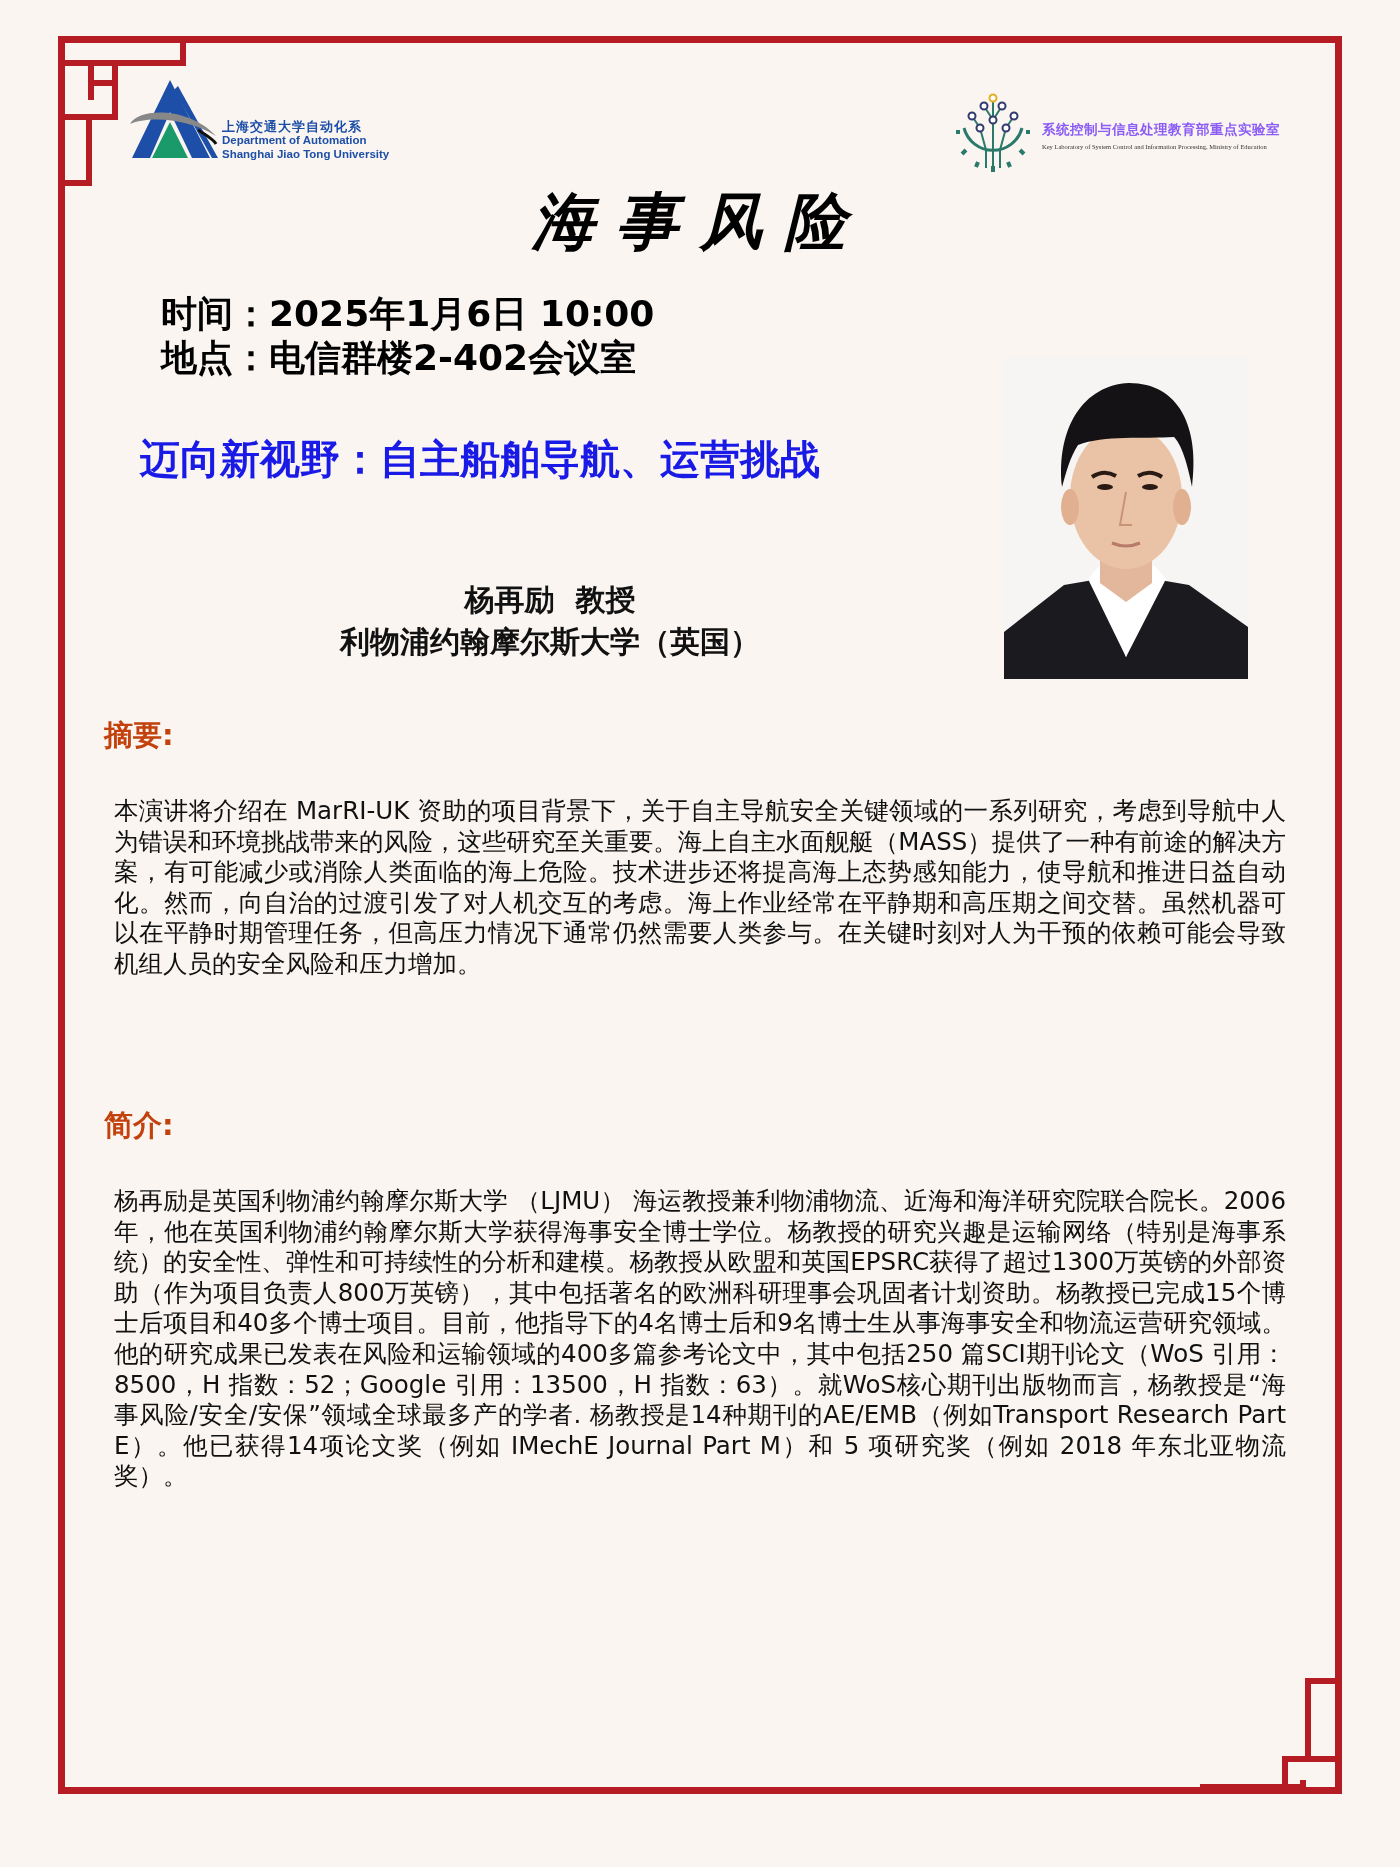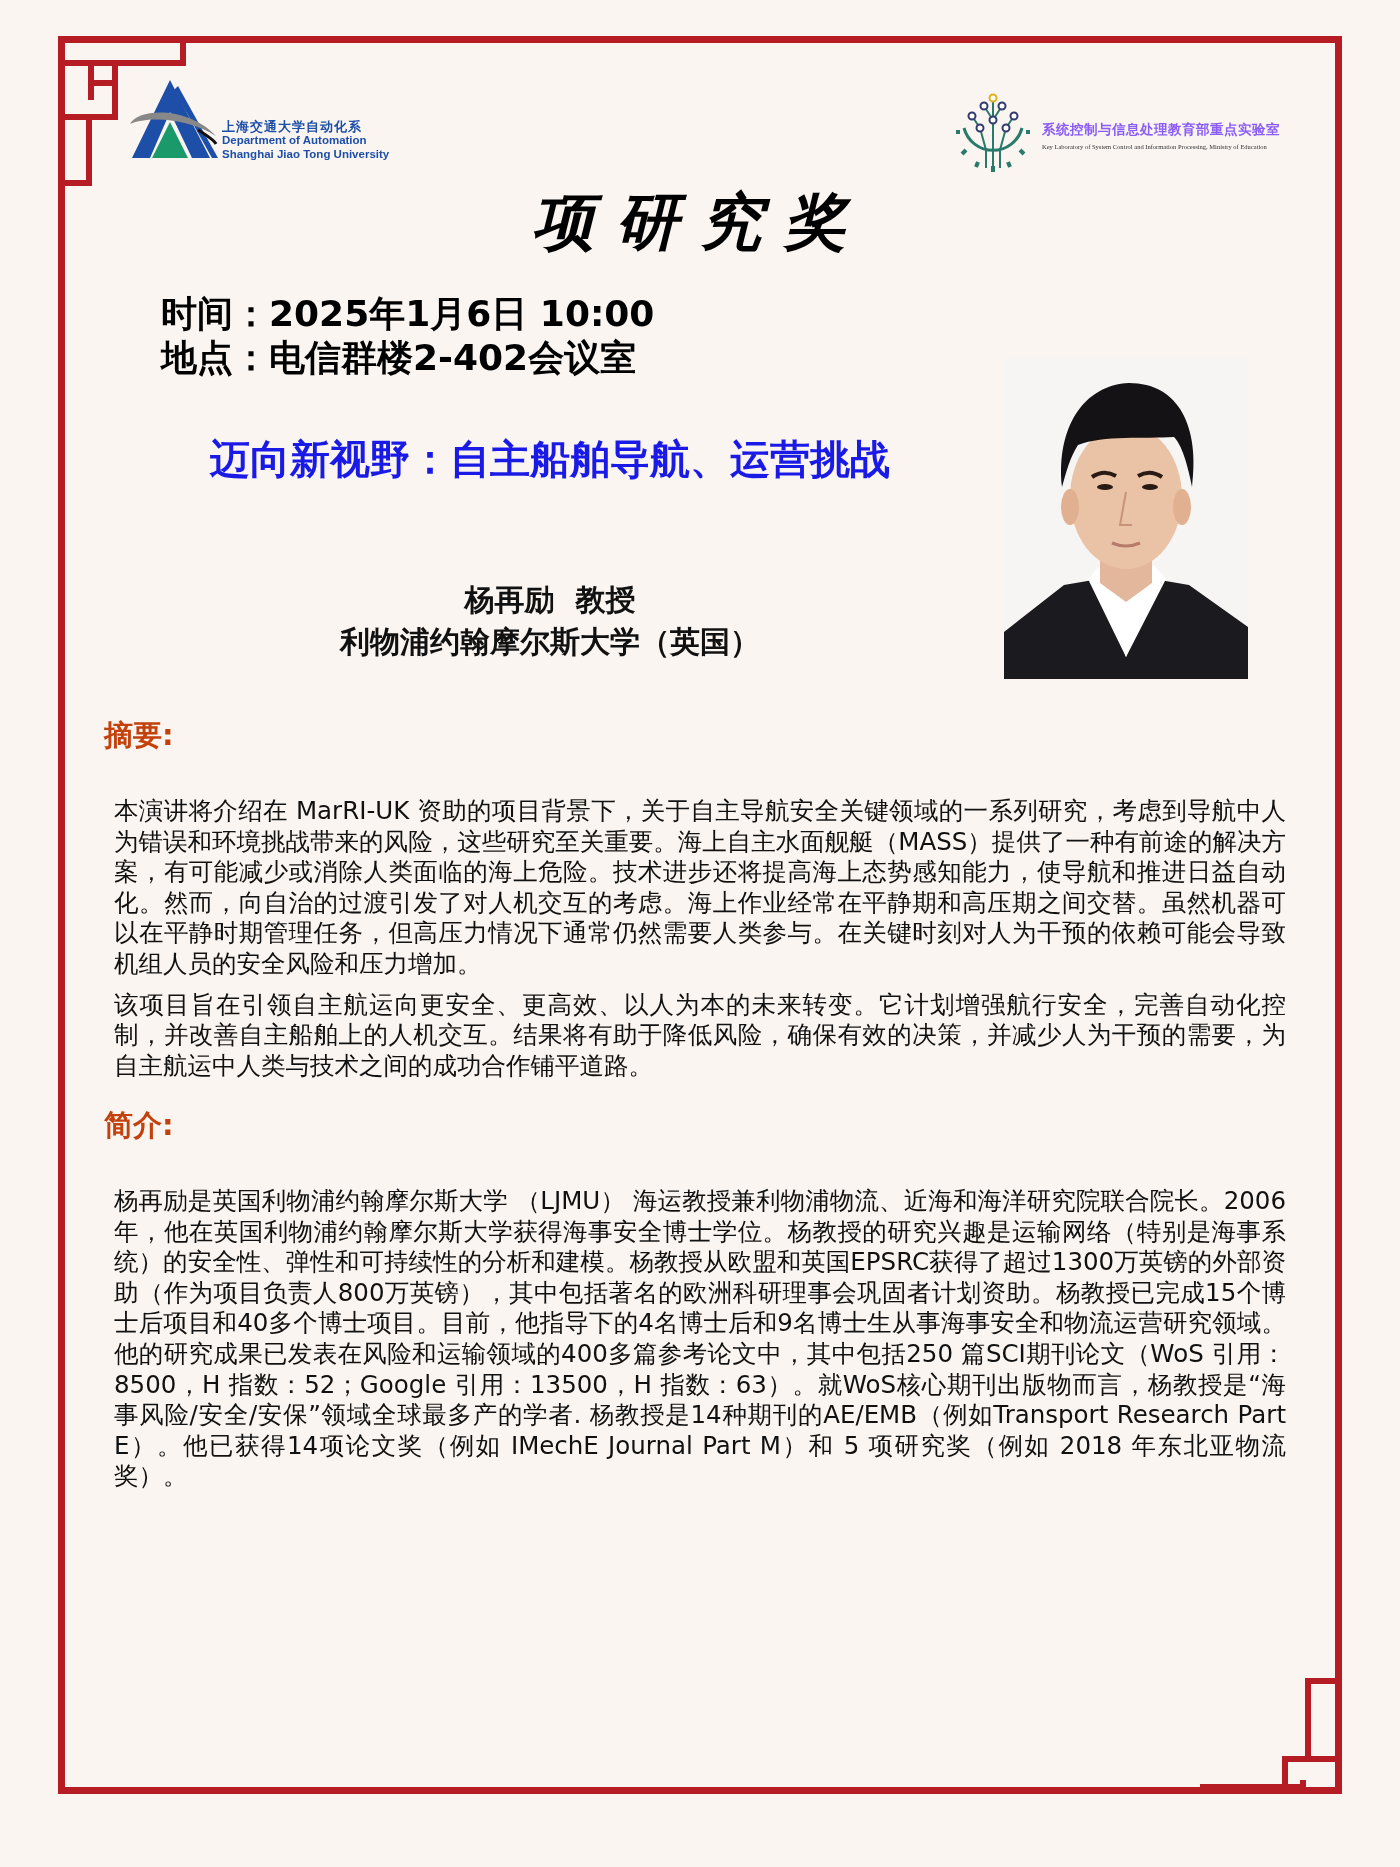--- a/index.html
+++ b/index.html
@@ -17,21 +17,21 @@
   .logo-right { position: absolute; left: 950px; top: 88px; width: 370px; height: 90px; }
   .logo-right .lab-cn { position: absolute; left: 92px; top: 33px; font-size: 13.5px; font-weight: bold; color: #8b5cf6; white-space: nowrap; letter-spacing: 0.5px; }
   .logo-right .lab-en { position: absolute; left: 92px; top: 55px; font-size: 6.5px; color: #333; white-space: nowrap; font-family: "Liberation Serif", serif; }
   .main-title {
     position: absolute; left: 0; width: 1400px; top: 180px; text-align: center;
     font-family: "DejaVu Serif", "Liberation Serif", serif;
     font-size: 62px; font-weight: bold; letter-spacing: 22px; font-style: italic; color: #000;
   }
   .info { position: absolute; left: 154px; font-size: 36px; font-weight: bold; white-space: nowrap; color: #000; margin-left: 7px; }
   .talk-title {
-    position: absolute; left: 140px; width: 820px; top: 432px; text-align: center;
+    position: absolute; left: 140px; width: 820px; top: 432px; text-align: left;
     color: #1a1ae6; font-size: 40px; font-weight: bold; line-height: 55px;
   }
   .speaker { position: absolute; left: 140px; width: 820px; text-align: center; font-size: 30px; font-weight: bold; color: #111; }
   .portrait { position: absolute; left: 1004px; top: 357px; width: 244px; height: 322px; overflow: hidden; background: #f7f6f4; }
   .section-head { position: absolute; left: 104px; font-size: 29px; font-weight: bold; color: #c2410c; }
   .para {
     position: absolute; left: 104px; width: 1192px; font-size: 24.5px; line-height: 30.6px;
     color: #111; text-align: justify;
   }
   .para p { margin: 10px; }
@@ -87,21 +87,21 @@
     <circle cx="22" cy="28" r="3.5" fill="#fff" stroke="#333a6e" stroke-width="2"></circle>
     <circle cx="64" cy="28" r="3.5" fill="#fff" stroke="#333a6e" stroke-width="2"></circle>
     <circle cx="43" cy="32" r="3.5" fill="#fff" stroke="#333a6e" stroke-width="2"></circle>
     <circle cx="30" cy="40" r="3.5" fill="#fff" stroke="#333a6e" stroke-width="2"></circle>
     <circle cx="56" cy="40" r="3.5" fill="#fff" stroke="#333a6e" stroke-width="2"></circle>
   </svg>
   <div class="lab-cn">系统控制与信息处理教育部重点实验室</div>
   <div class="lab-en">Key Laboratory of System Control and Information Processing, Ministry of Education</div>
 </div>
 
-<div class="main-title">项研究奖</div>
+<div class="main-title">海事风险</div>
 
 <div class="info" style="top:290px;">
   <span>时间：</span><span>2025年1月6日 10:00</span>
 </div>
 <div class="info" style="top:334px;">
   <span>地点：</span><span>电信群楼2-402会议室</span>
 </div>
 
 <div class="talk-title">
   <div>迈向新视野：自主船舶导航、运营挑战</div>
@@ -132,19 +132,18 @@
     <ellipse cx="101" cy="130" rx="8" ry="3" fill="#2a1a14"></ellipse>
     <ellipse cx="146" cy="130" rx="8" ry="3" fill="#2a1a14"></ellipse>
     <path d="M122,135 L116,168 L128,168" stroke="#c89478" stroke-width="2" fill="none"></path>
     <path d="M108,186 Q122,192 136,186" stroke="#b87a6a" stroke-width="3" fill="none"></path>
   </svg>
 </div>
 
 <div class="section-head" style="top:716px;">摘要:</div>
 <div class="para" style="top:786px;">
   <p>本演讲将介绍在 MarRI-UK 资助的项目背景下，关于自主导航安全关键领域的一系列研究，考虑到导航中人为错误和环境挑战带来的风险，这些研究至关重要。海上自主水面舰艇（MASS）提供了一种有前途的解决方案，有可能减少或消除人类面临的海上危险。技术进步还将提高海上态势感知能力，使导航和推进日益自动化。然而，向自治的过渡引发了对人机交互的考虑。海上作业经常在平静期和高压期之间交替。虽然机器可以在平静时期管理任务，但高压力情况下通常仍然需要人类参与。在关键时刻对人为干预的依赖可能会导致机组人员的安全风险和压力增加。</p>
-  <p>该项目旨在引领自主航运向更安全、更高效、以人为本的未来转变。它计划增强航行安全，完善自动化控制，并改善自主船舶上的人机交互。结果将有助于降低风险，确保有效的决策，并减少人为干预的需要，为自主航运中人类与技术之间的成功合作铺平道路。</p>
 </div>
 
 <div class="section-head" style="top:1106px;">简介:</div>
 <div class="para" style="top:1176px;">
   <p>杨再励是英国利物浦约翰摩尔斯大学 （LJMU） 海运教授兼利物浦物流、近海和海洋研究院联合院长。2006年，他在英国利物浦约翰摩尔斯大学获得海事安全博士学位。杨教授的研究兴趣是运输网络（特别是海事系统）的安全性、弹性和可持续性的分析和建模。杨教授从欧盟和英国EPSRC获得了超过1300万英镑的外部资助（作为项目负责人800万英镑），其中包括著名的欧洲科研理事会巩固者计划资助。杨教授已完成15个博士后项目和40多个博士项目。目前，他指导下的4名博士后和9名博士生从事海事安全和物流运营研究领域。他的研究成果已发表在风险和运输领域的400多篇参考论文中，其中包括250 篇SCI期刊论文（WoS 引用：8500，H 指数：52；Google 引用：13500，H 指数：63）。就WoS核心期刊出版物而言，杨教授是“海事风险/安全/安保”领域全球最多产的学者. 杨教授是14种期刊的AE/EMB（例如Transport Research Part E）。他已获得14项论文奖（例如 IMechE Journal Part M）和 5 项研究奖（例如 2018 年东北亚物流奖）。</p>
 </div>
 
 </body></html>

